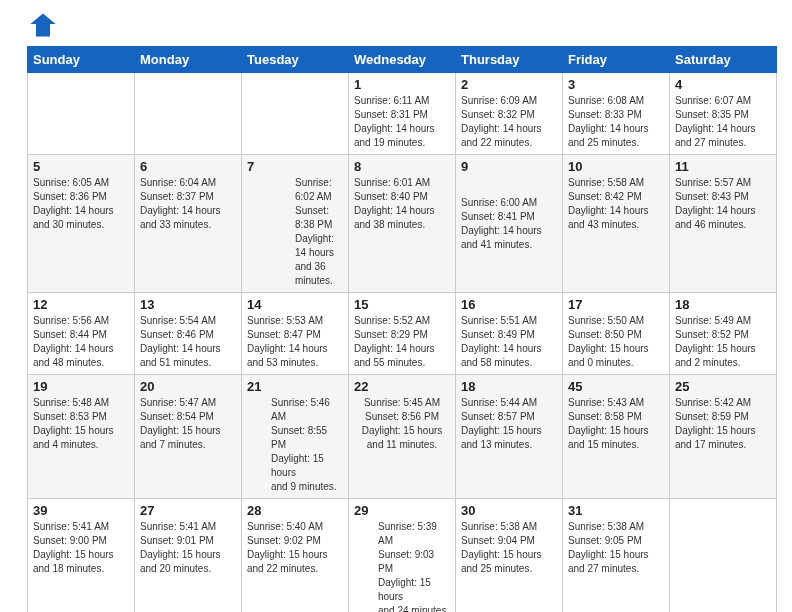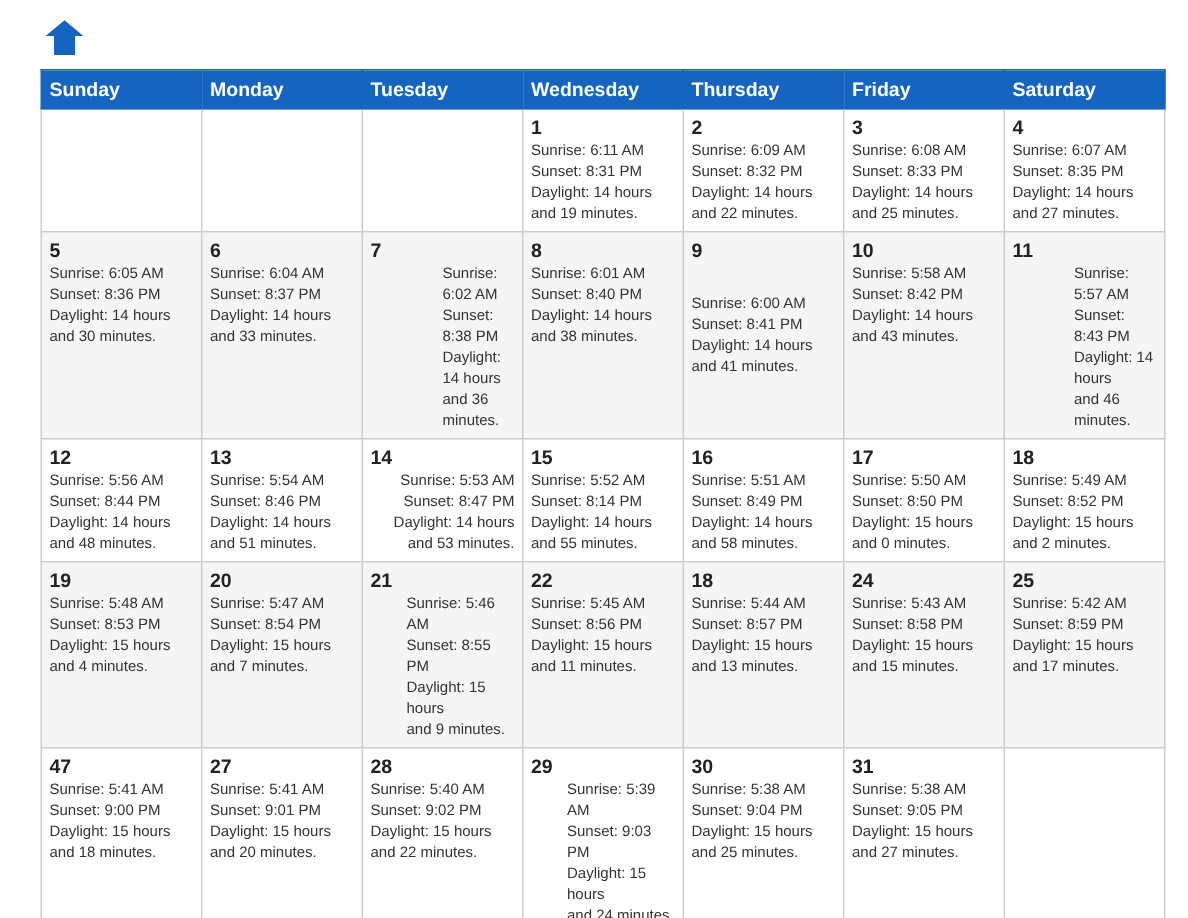--- a/index.html
+++ b/index.html
@@ -195,21 +195,21 @@
           </td>
           <td>
             <div class="day-number">10</div>
             <div class="day-info" style="white-space: pre-line;">Sunrise: 5:58 AM
 Sunset: 8:42 PM
 Daylight: 14 hours
 and 43 minutes.</div>
           </td>
           <td>
             <div class="day-number">11</div>
-            <div class="day-info" style="white-space: pre-line; margin-left: 41px;">Sunrise: 5:57 AM
+            <div class="day-info" style="white-space: pre-line;">Sunrise: 5:57 AM
 Sunset: 8:43 PM
 Daylight: 14 hours
 and 46 minutes.</div>
           </td>
         </tr>
         <tr>
           <td>
             <div class="day-number">12</div>
             <div class="day-info" style="white-space: pre-line;">Sunrise: 5:56 AM
 Sunset: 8:44 PM
@@ -218,29 +218,29 @@
           </td>
           <td>
             <div class="day-number">13</div>
             <div class="day-info" style="white-space: pre-line;">Sunrise: 5:54 AM
 Sunset: 8:46 PM
 Daylight: 14 hours
 and 51 minutes.</div>
           </td>
           <td>
             <div class="day-number">14</div>
-            <div class="day-info" style="white-space: pre-line; text-align: right;">Sunrise: 5:53 AM
+            <div class="day-info" style="white-space: pre-line;">Sunrise: 5:53 AM
 Sunset: 8:47 PM
 Daylight: 14 hours
 and 53 minutes.</div>
           </td>
           <td>
             <div class="day-number">15</div>
             <div class="day-info" style="white-space: pre-line;">Sunrise: 5:52 AM
-Sunset: 8:14 PM
+Sunset: 8:29 PM
 Daylight: 14 hours
 and 55 minutes.</div>
           </td>
           <td>
             <div class="day-number">16</div>
             <div class="day-info" style="white-space: pre-line;">Sunrise: 5:51 AM
 Sunset: 8:49 PM
 Daylight: 14 hours
 and 58 minutes.</div>
           </td>
@@ -276,50 +276,50 @@
           </td>
           <td>
             <div class="day-number">21</div>
             <div class="day-info" style="white-space: pre-line; margin-left: 24px;">Sunrise: 5:46 AM
 Sunset: 8:55 PM
 Daylight: 15 hours
 and 9 minutes.</div>
           </td>
           <td>
             <div class="day-number">22</div>
-            <div class="day-info" style="white-space: pre-line;">Sunrise: 5:45 AM
+            <div class="day-info" style="white-space: pre-line; text-align: center;">Sunrise: 5:45 AM
 Sunset: 8:56 PM
 Daylight: 15 hours
 and 11 minutes.</div>
           </td>
           <td>
             <div class="day-number">18</div>
             <div class="day-info" style="white-space: pre-line;">Sunrise: 5:44 AM
 Sunset: 8:57 PM
 Daylight: 15 hours
 and 13 minutes.</div>
           </td>
           <td>
-            <div class="day-number">24</div>
+            <div class="day-number">45</div>
             <div class="day-info" style="white-space: pre-line;">Sunrise: 5:43 AM
 Sunset: 8:58 PM
 Daylight: 15 hours
 and 15 minutes.</div>
           </td>
           <td>
             <div class="day-number">25</div>
             <div class="day-info" style="white-space: pre-line;">Sunrise: 5:42 AM
 Sunset: 8:59 PM
 Daylight: 15 hours
 and 17 minutes.</div>
           </td>
         </tr>
         <tr>
           <td>
-            <div class="day-number">47</div>
+            <div class="day-number">39</div>
             <div class="day-info" style="white-space: pre-line;">Sunrise: 5:41 AM
 Sunset: 9:00 PM
 Daylight: 15 hours
 and 18 minutes.</div>
           </td>
           <td>
             <div class="day-number">27</div>
             <div class="day-info" style="white-space: pre-line;">Sunrise: 5:41 AM
 Sunset: 9:01 PM
 Daylight: 15 hours

